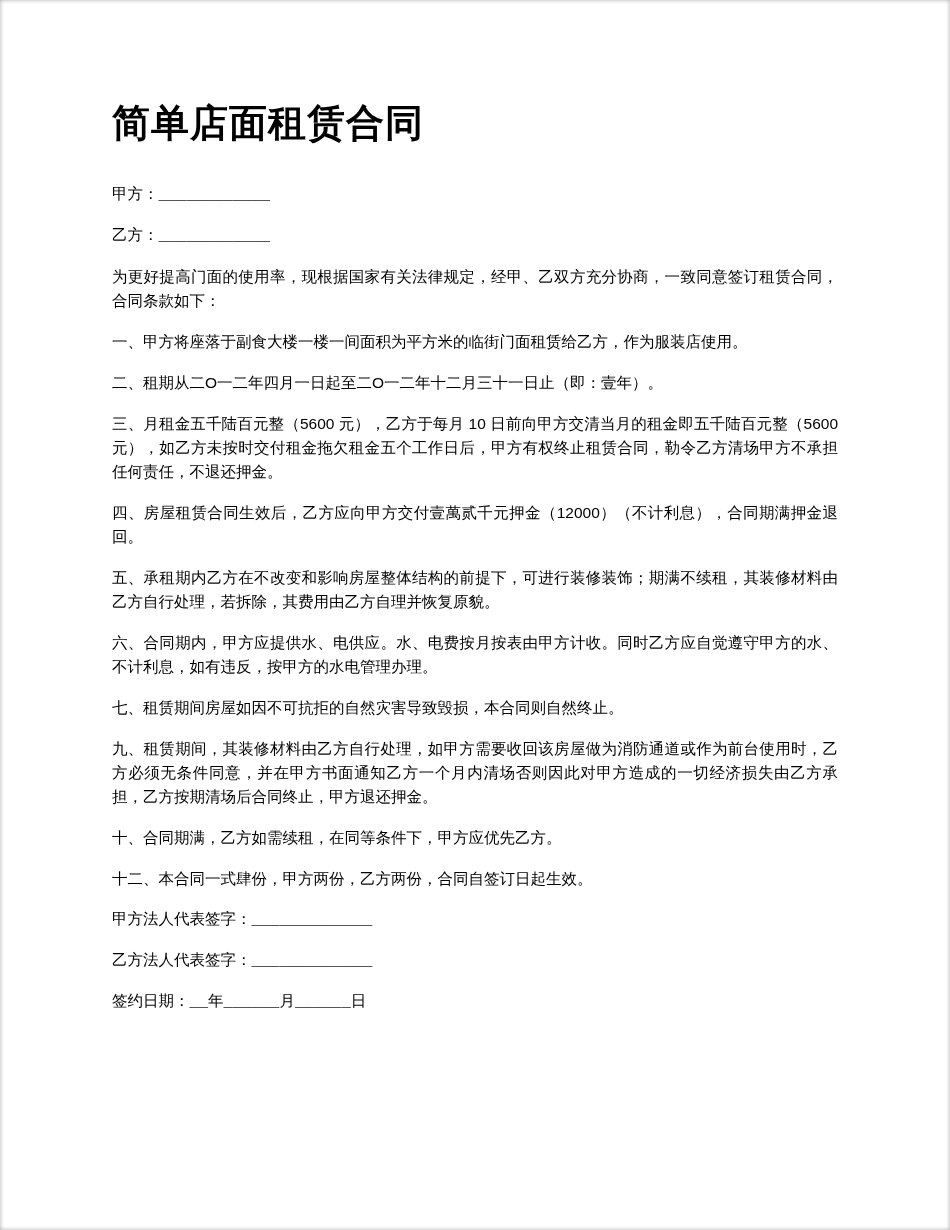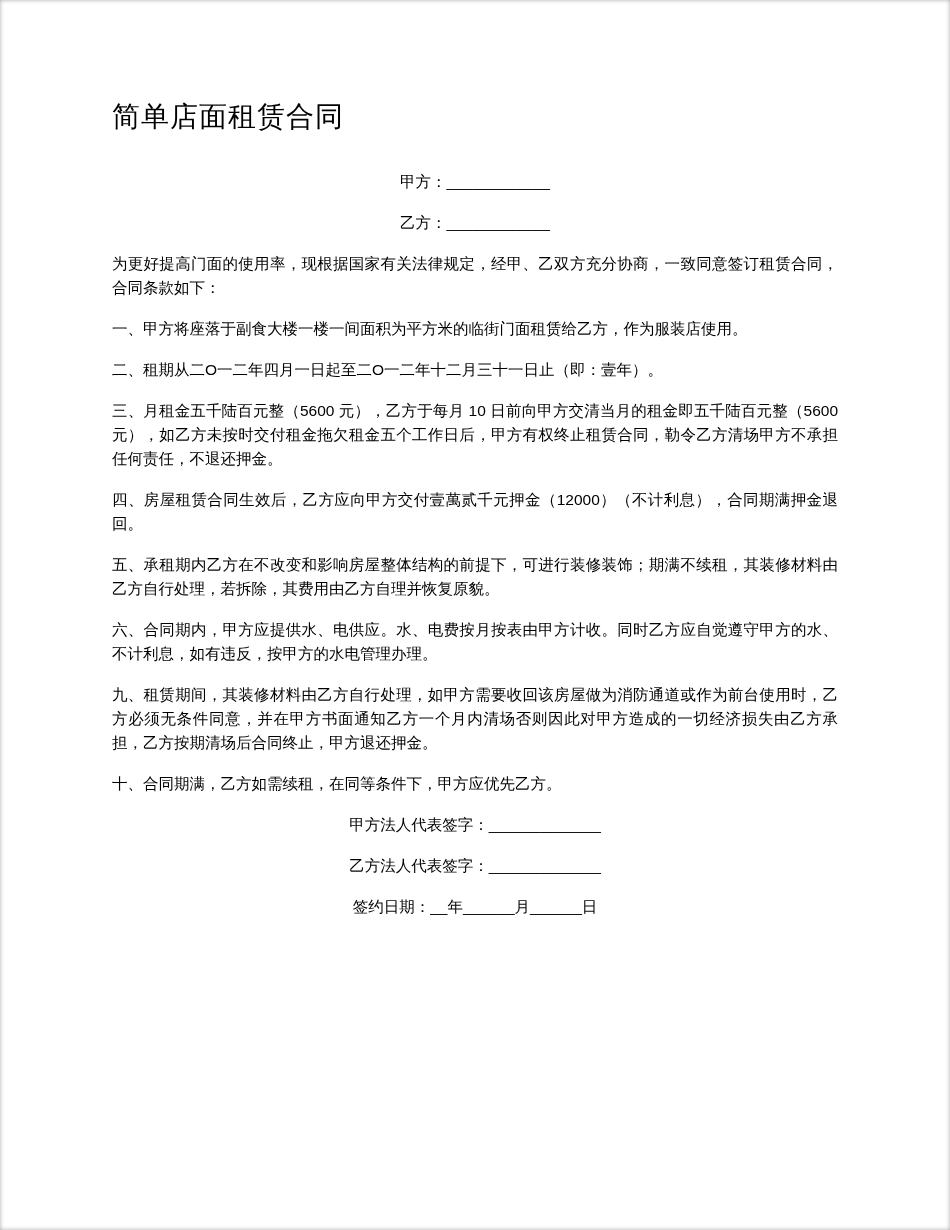--- a/index.html
+++ b/index.html
@@ -19,54 +19,57 @@
     position: absolute;
     inset: 0;
     pointer-events: none;
     box-shadow: inset 0 0 4px rgba(0,0,0,0.35);
   }
   .page {
     box-sizing: border-box;
     padding: 98px 112px 60px 112px;
   }
   .doc-title {
-    font-size: 28px;
-    font-weight: 400;
+    font-size: 38px;
+    font-weight: 700;
     margin: 0 0 34px 0;
     letter-spacing: 1px;
   }
   .doc-paragraph {
     font-size: 15.5px;
     line-height: 1.55;
     margin: 0 0 17px 0;
     text-align: justify;
     text-justify: inter-ideograph;
     word-break: break-all;
     white-space: pre-wrap;
   }
   .doc-paragraph.blank-line-field {
-    text-align: center;
+    text-align: left;
+    font-family: Liberation Mono, monospace;
   }
 </style>
 </head>
 <body>
 
 <div class="page-frame"></div>
 
 <div class="page">
   <h1 class="doc-title">简单店面租赁合同</h1>
   <div id="paragraphs">
       <p class="doc-paragraph blank-line-field">甲方：____________</p>
       <p class="doc-paragraph blank-line-field">乙方：____________</p>
       <p class="doc-paragraph">为更好提高门面的使用率，现根据国家有关法律规定，经甲、乙双方充分协商，一致同意签订租赁合同，合同条款如下：</p>
       <p class="doc-paragraph">一、甲方将座落于副食大楼一楼一间面积为平方米的临街门面租赁给乙方，作为服装店使用。</p>
       <p class="doc-paragraph">二、租期从二O一二年四月一日起至二O一二年十二月三十一日止（即：壹年）。</p>
       <p class="doc-paragraph">三、月租金五千陆百元整（5600 元），乙方于每月 10 日前向甲方交清当月的租金即五千陆百元整（5600 元），如乙方未按时交付租金拖欠租金五个工作日后，甲方有权终止租赁合同，勒令乙方清场甲方不承担任何责任，不退还押金。</p>
       <p class="doc-paragraph">四、房屋租赁合同生效后，乙方应向甲方交付壹萬贰千元押金（12000）（不计利息），合同期满押金退回。</p>
       <p class="doc-paragraph">五、承租期内乙方在不改变和影响房屋整体结构的前提下，可进行装修装饰；期满不续租，其装修材料由乙方自行处理，若拆除，其费用由乙方自理并恢复原貌。</p>
       <p class="doc-paragraph">六、合同期内，甲方应提供水、电供应。水、电费按月按表由甲方计收。同时乙方应自觉遵守甲方的水、不计利息，如有违反，按甲方的水电管理办理。</p>
+      <p class="doc-paragraph">七、租赁期间房屋如因不可抗拒的自然灾害导致毁损，本合同则自然终止。</p>
       <p class="doc-paragraph">九、租赁期间，其装修材料由乙方自行处理，如甲方需要收回该房屋做为消防通道或作为前台使用时，乙方必须无条件同意，并在甲方书面通知乙方一个月内清场否则因此对甲方造成的一切经济损失由乙方承担，乙方按期清场后合同终止，甲方退还押金。</p>
       <p class="doc-paragraph">十、合同期满，乙方如需续租，在同等条件下，甲方应优先乙方。</p>
+      <p class="doc-paragraph">十二、本合同一式肆份，甲方两份，乙方两份，合同自签订日起生效。</p>
       <p class="doc-paragraph blank-line-field">甲方法人代表签字：_____________</p>
       <p class="doc-paragraph blank-line-field">乙方法人代表签字：_____________</p>
       <p class="doc-paragraph blank-line-field">签约日期：__年______月______日</p>
     </div>
 </div>
 
 </body></html>

